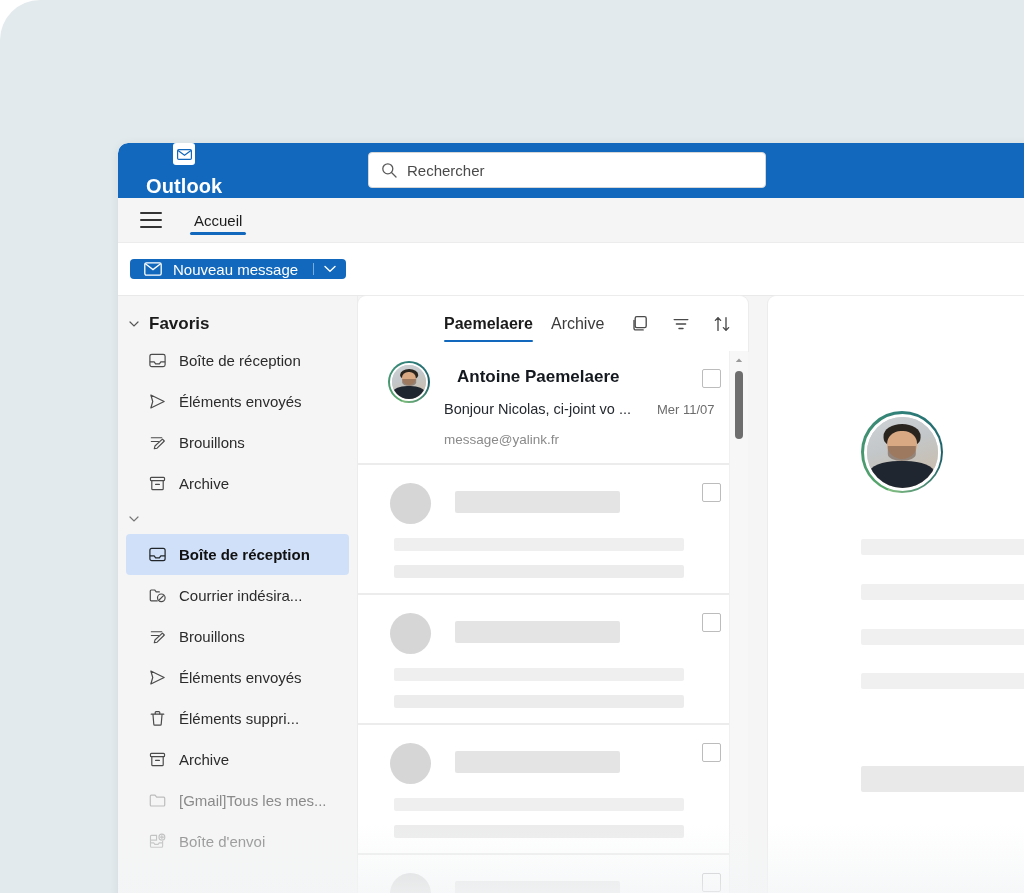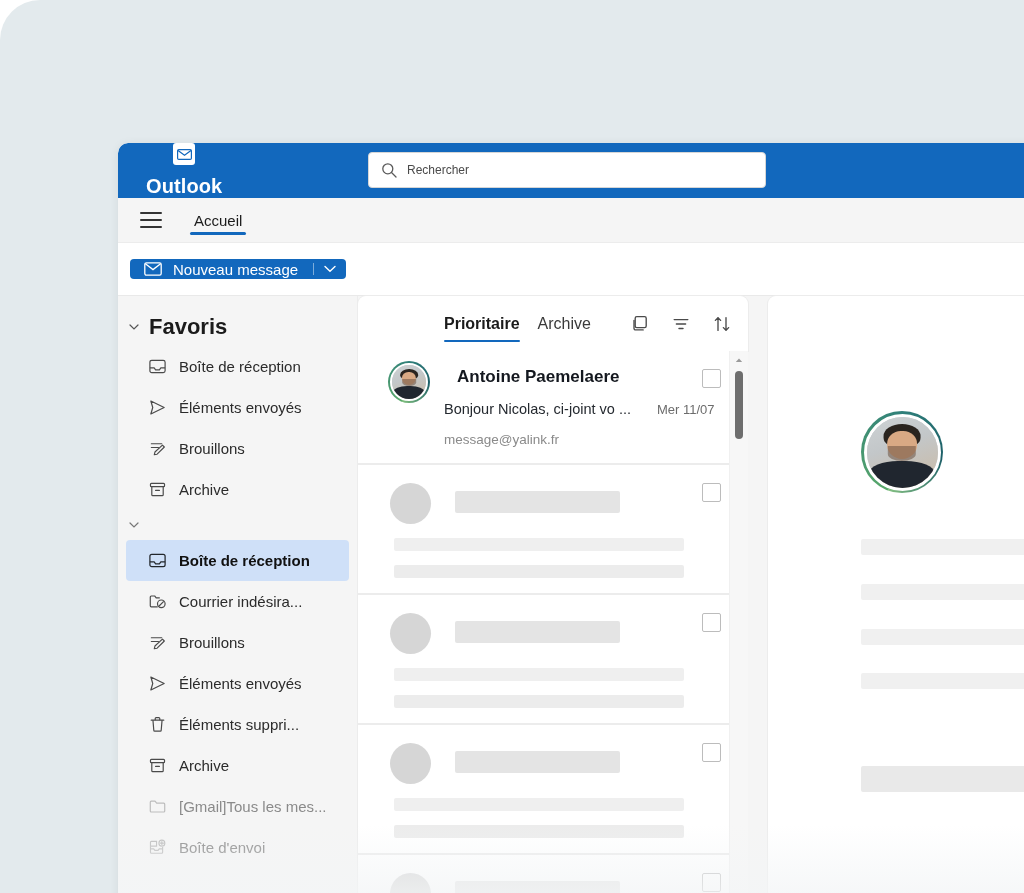--- a/index.html
+++ b/index.html
@@ -47,21 +47,21 @@
   .brand-icon svg{display:block}
   .brand-name{
     color:#fff;font-size:20px;font-weight:700;letter-spacing:.1px;
   }
   .searchbox{
     position:absolute;left:250px;top:9px;width:398px;height:36px;
     background:#fff;border-radius:4px;border:1px solid #d6d6d6;
     display:flex;align-items:center;gap:10px;padding:0 12px;
     box-sizing:border-box;
   }
-  .searchbox .ph{color:#4a4a4a;font-size:12px;}
+  .searchbox .ph{color:#4a4a4a;font-size:15px;}
 
   
   .ribbon{
     height:44px;background:#f5f5f5;display:flex;align-items:center;
     border-bottom:1px solid #ececec;
   }
   .hamburger{margin-left:22px;width:22px;height:16px;
     display:flex;flex-direction:column;justify-content:space-between;cursor:pointer;}
   .hamburger span{display:block;height:1.6px;background:#333;border-radius:1px;}
   .tab{
@@ -88,21 +88,21 @@
   .body{position:relative;height:649px;background:#f5f5f5;}
 
   
   .sidebar{
     position:absolute;left:0;top:0;width:240px;height:649px;
     background:#f5f5f5;padding-top:12px;box-sizing:border-box;
     border-right:1px solid #ececec;
   }
   .grouphead{
     display:flex;align-items:center;gap:9px;
-    padding:6px 0 6px 10px;font-size:22px;color:#1b1b1b;font-weight:600;cursor:pointer;
+    padding:6px 0 6px 10px;font-size:17px;color:#1b1b1b;font-weight:600;cursor:pointer;
   }
   .grouphead.empty{height:26px;padding-top:2px;padding-bottom:2px;}
   .chev{width:12px;height:12px;flex:0 0 12px;}
   .navitem{
     display:flex;align-items:center;gap:12px;height:41px;
     margin:0 8px;padding-left:22px;border-radius:4px;
     font-size:15px;color:#2b2b2b;cursor:pointer;box-sizing:border-box;
     white-space:nowrap;
   }
   .navitem .ic{width:19px;height:19px;flex:0 0 19px;display:block;}
@@ -390,21 +390,21 @@
           </svg>
           <span>Boîte d'envoi</span>
         </div>
 
       </div>
 
       <div class="listcol">
 
         <div class="listhead">
           <div class="pivot">
-            <span>Prioritaire</span>
+            <span>Paemelaere</span>
             <span class="ul"></span>
           </div>
           <div class="pivot secondary">
             <span>Archive</span>
           </div>
 
           <div class="listtools">
             <svg class="tl" viewBox="0 0 20 20">
               <rect x="5.2" y="2.6" width="11" height="11" rx="1.6" fill="none" stroke="#4a4a4a" stroke-width="1.35"></rect>
               <path d="M13.2 15.9 H5.6 a1.6 1.6 0 0 1 -1.6 -1.6 V6.3" fill="none" stroke="#4a4a4a" stroke-width="1.35" stroke-linecap="round"></path>

